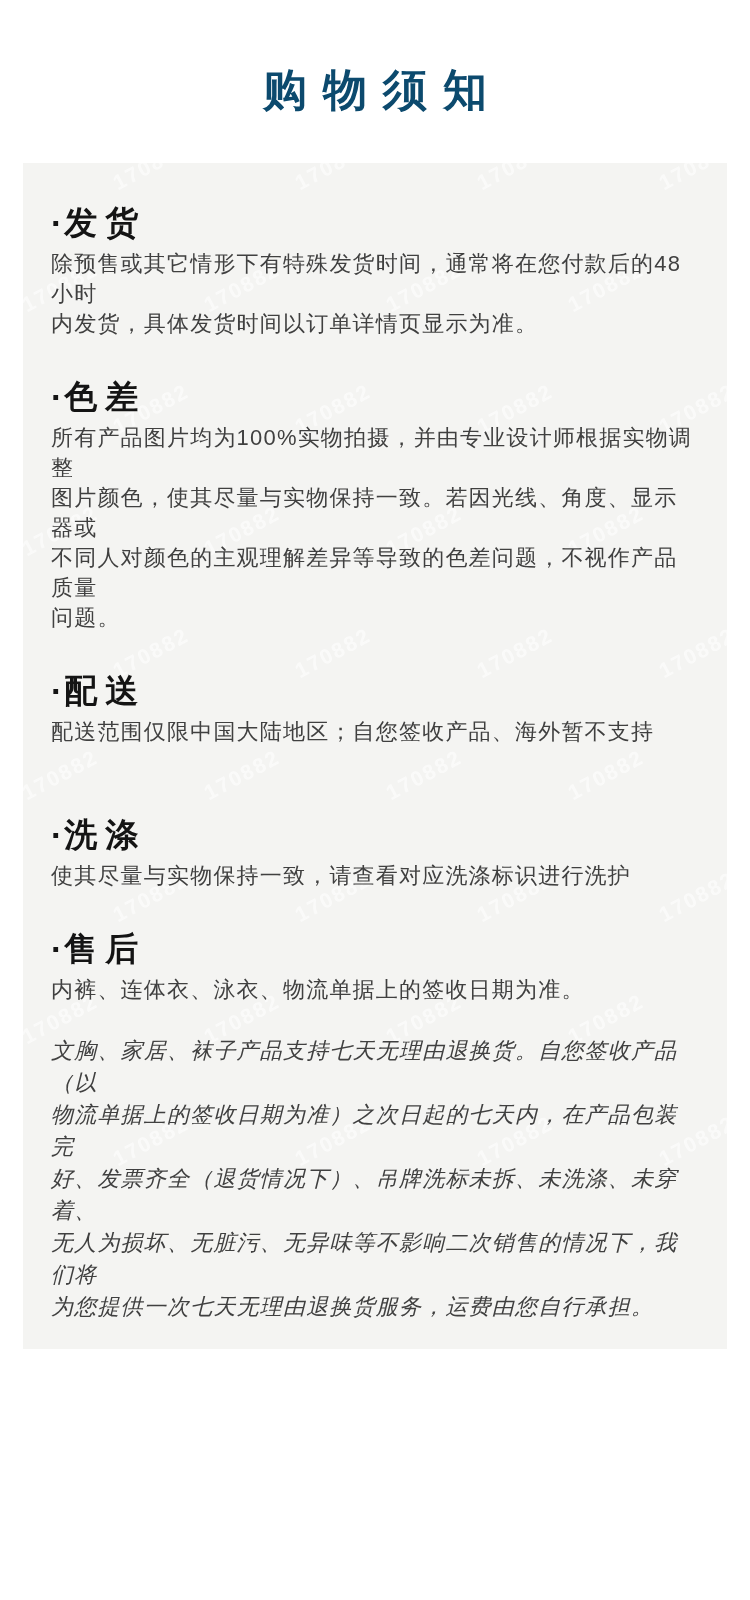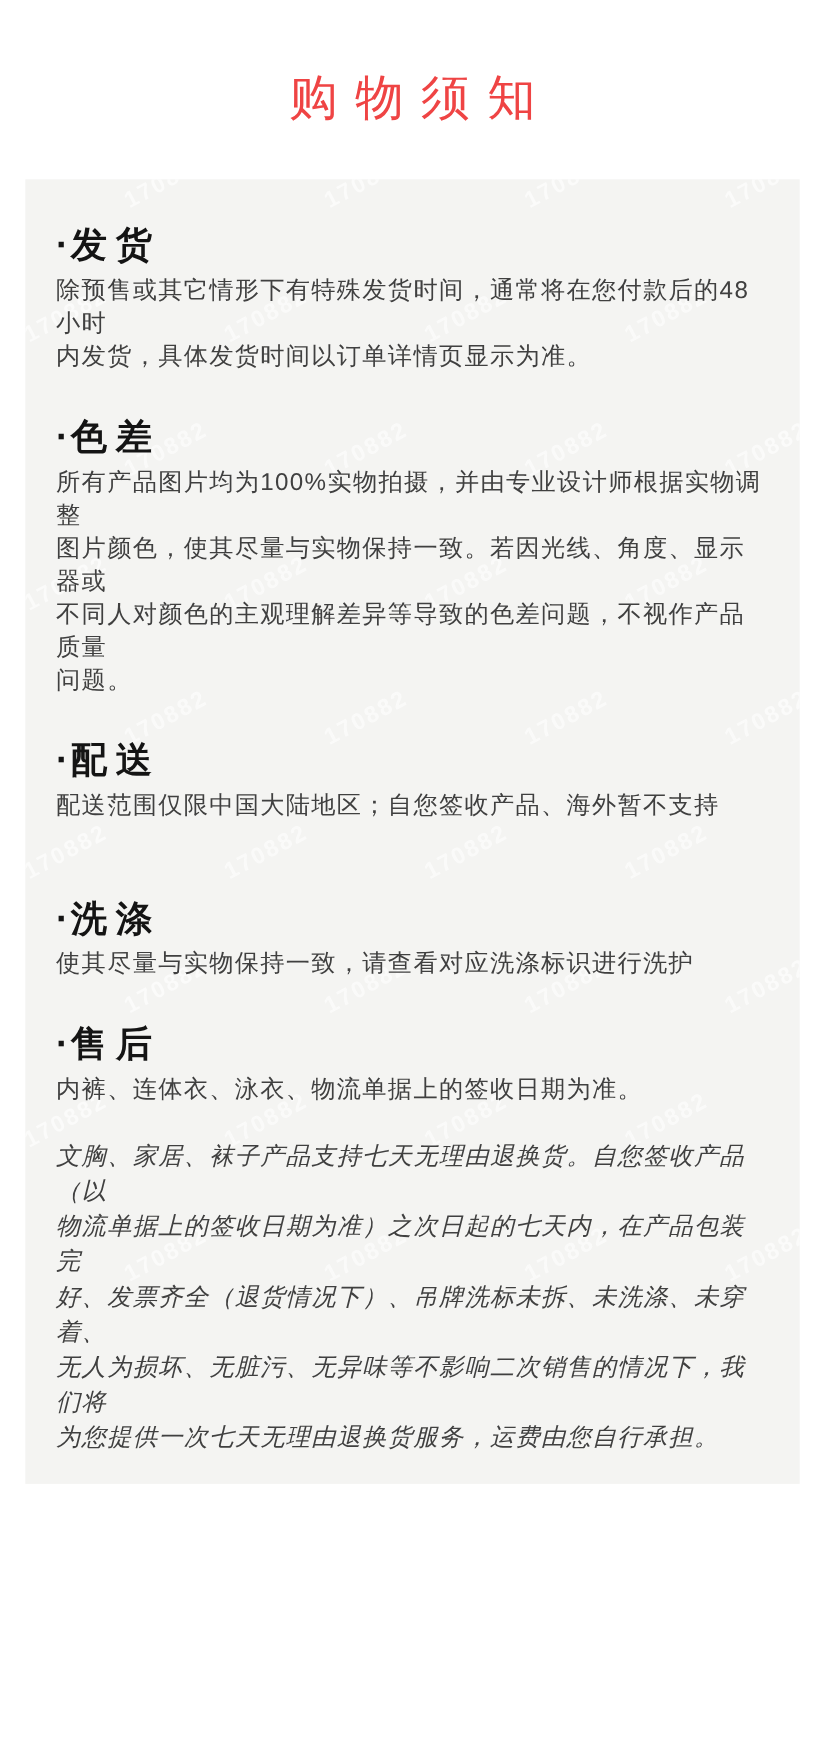--- a/index.html
+++ b/index.html
@@ -16,25 +16,25 @@
   .page {
     position: relative;
     width: 750px;
     height: 1600px;
     background: #ffffff;
   }
   .page-title {
     margin: 64px 0 0 0;
     font-size: 44px;
     line-height: 52px;
-    font-weight: 400;
+    font-weight: 700;
     text-align: center;
     letter-spacing: 16px;
     text-indent: 16px;
-    color: #ef4444;
+    color: #0c4a6e;
   }
   .card {
     position: relative;
     margin: 47px 23px 0 23px;
     background: #f4f4f2;
     padding: 38px 28px 26px 28px;
     box-sizing: border-box;
     min-height: 930px;
   }
   .wm-layer {

